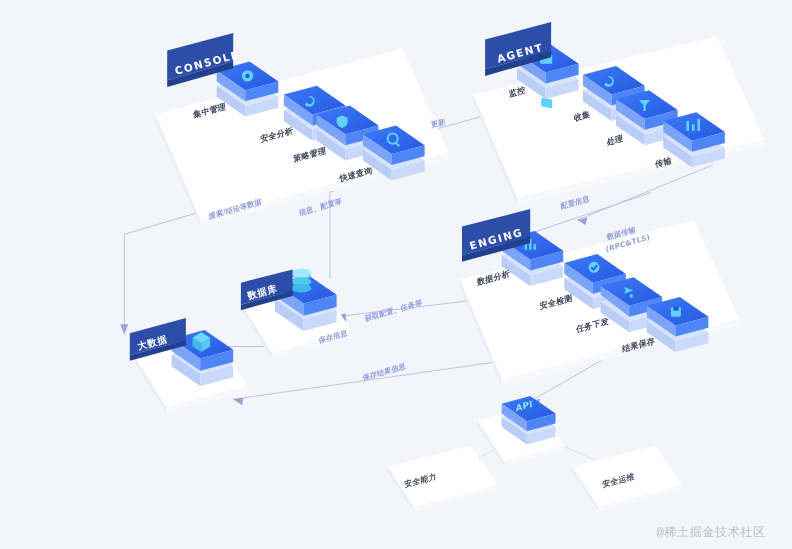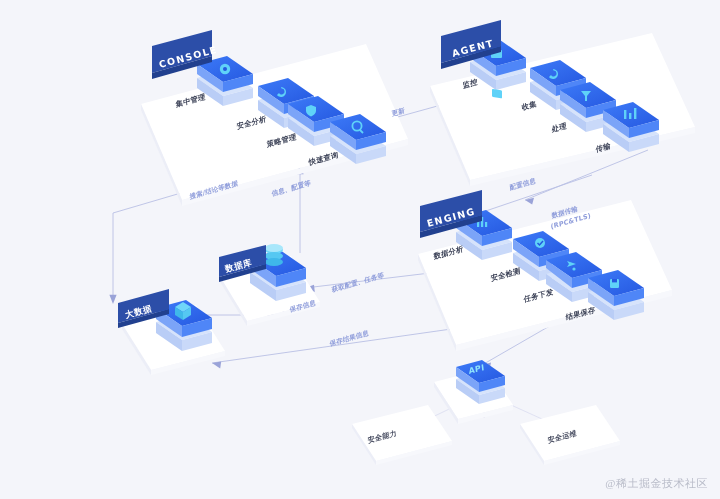--- a/index.html
+++ b/index.html
@@ -21,26 +21,26 @@
   }
   svg#diagram {
     position: absolute;
     left: 0; top: 0;
     width: 720px;
     height: 499px;
     display: block;
   }
   .wm {
     position: absolute;
-    right: 12px;
+    right: 24px;
     bottom: 8px;
     font-size: 11px;
     color: #b9bcc9;
     letter-spacing: 0.5px;
-    font-family: Liberation Serif, serif;
+    font-family: Liberation Mono, monospace;
     user-select: none;
   }
   text { font-family: "DejaVu Sans", sans-serif; }
   .banner-text {
     fill: #ffffff;
     font-size: 9.5px;
     font-weight: bold;
     letter-spacing: 1.4px;
   }
   .node-label {

